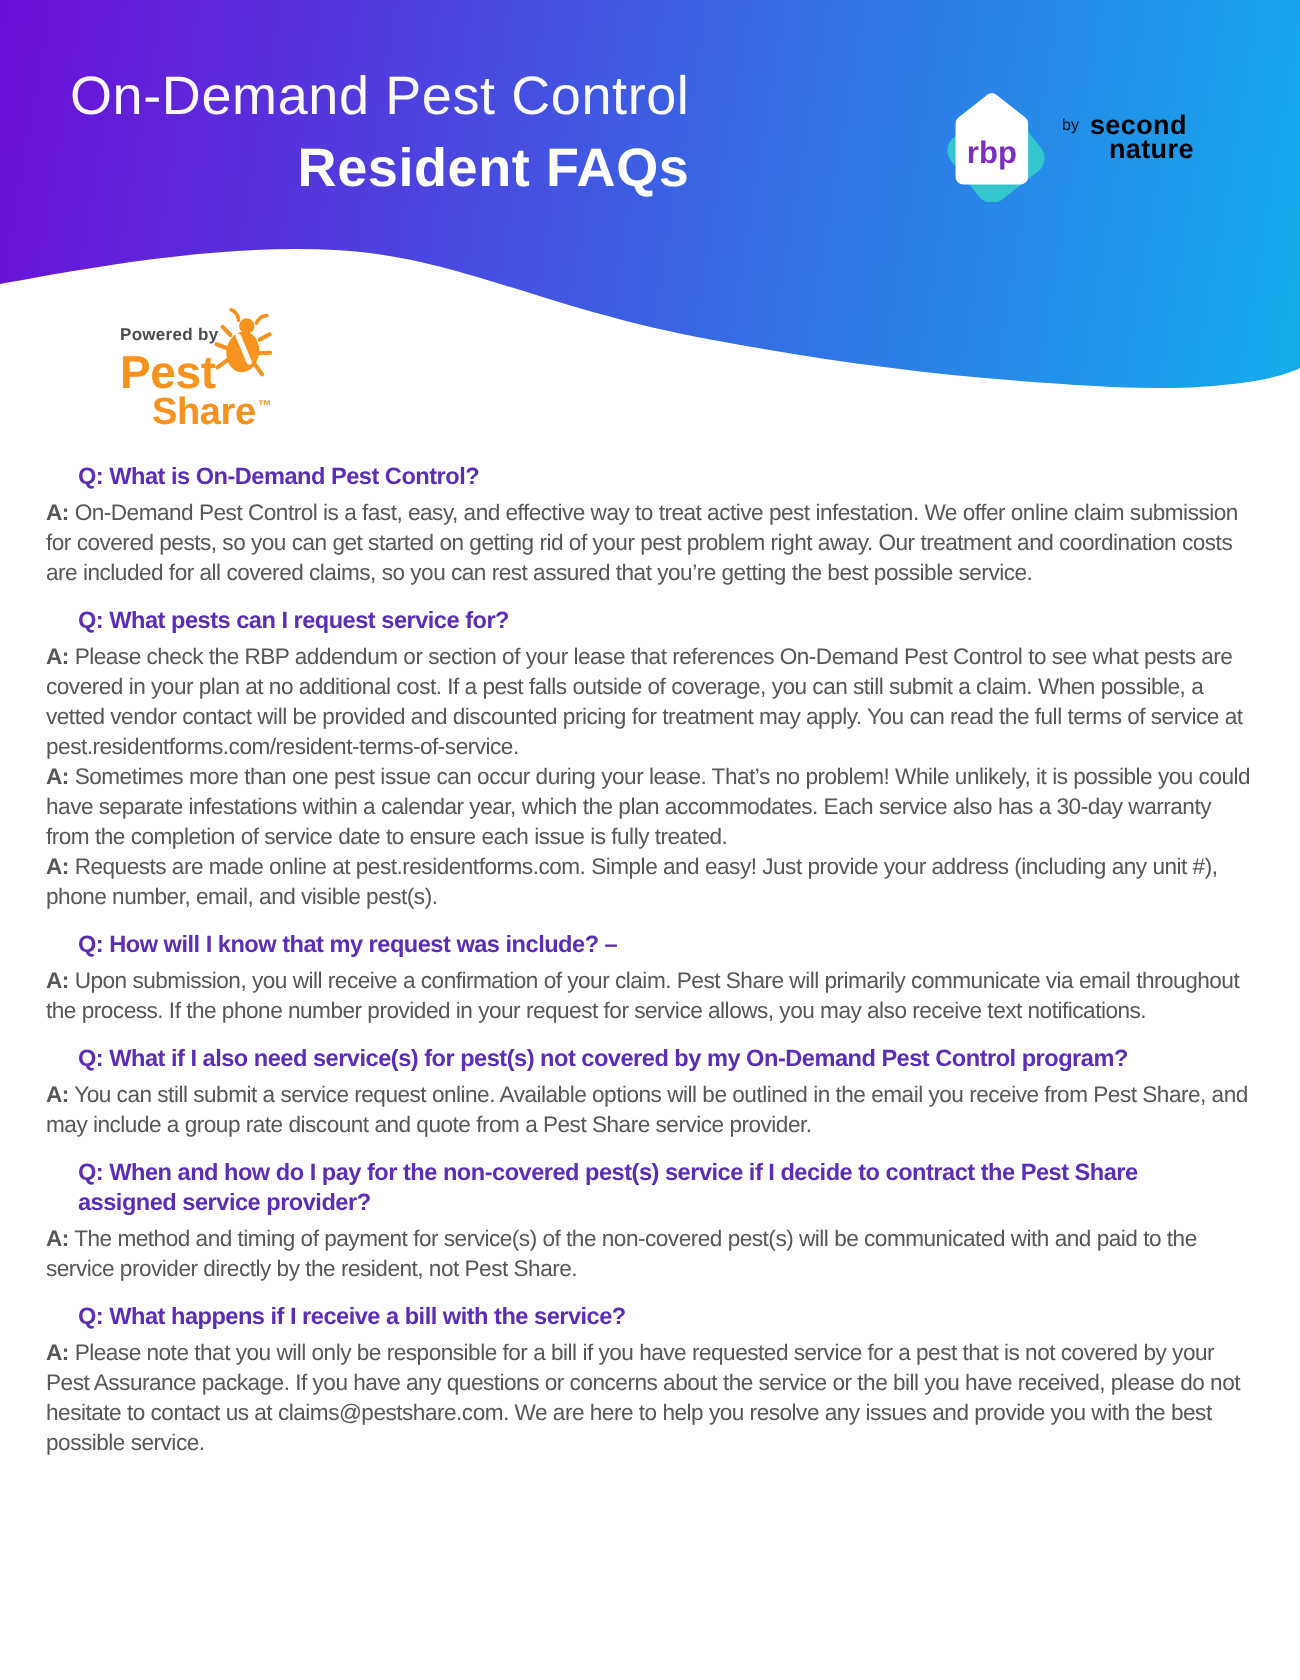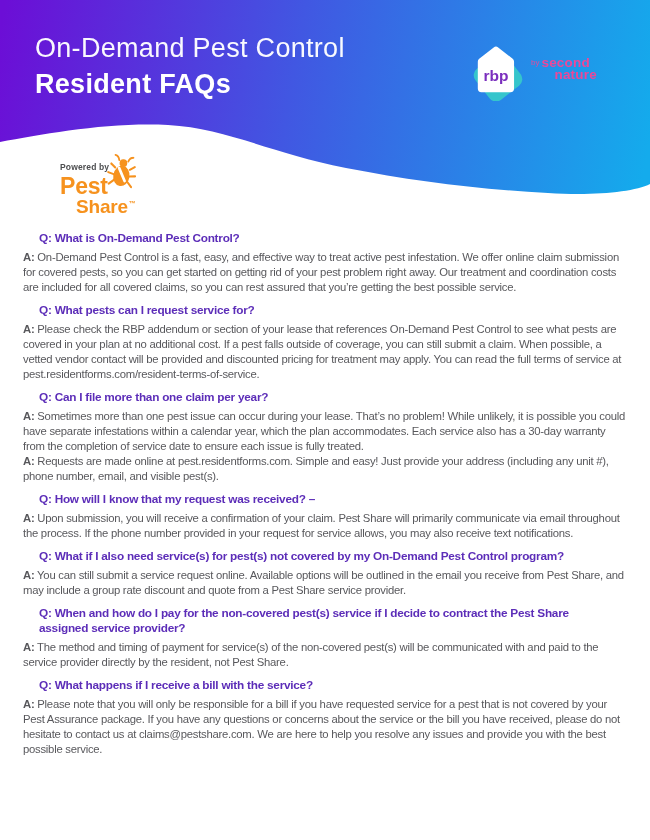--- a/index.html
+++ b/index.html
@@ -23,26 +23,26 @@
   .page{position:absolute;inset:0;background:#fff;}
 
   
   .header{position:absolute;top:0;left:0;width:617px;height:220px;}
   .header svg.wave{position:absolute;top:0;left:0;display:block;}
   .stop-a{stop-color:var(--gradient-start,#6c0ed6);}
   .stop-b{stop-color:var(--gradient-mid,#4157e2);}
   .stop-c{stop-color:var(--gradient-end,#14abec);}
   .title-block{position:absolute;left:35px;top:32px;}
   .title-line1{font-size:27px;font-weight:400;color:rgba(255,255,255,.97);letter-spacing:.3px;line-height:1.2;}
-  .title-line2{font-size:27px;font-weight:700;color:#ffffff;letter-spacing:.3px;line-height:1.2;margin-top:4px;}
+  .title-line2{font-size:27px;font-weight:700;color:#ffffff;letter-spacing:.3px;line-height:1.2;margin-top:4px;text-align:right;}
 
   
   .rbp-badge{position:absolute;left:469px;top:43px;width:58px;height:58px;}
   .rbp-text{fill:var(--rbp-purple,#7b2fbe);font-family:"Liberation Sans",sans-serif;font-weight:700;font-size:15px;}
-  .sn-logo{position:absolute;left:531px;top:57px;display:flex;color:#ec4899;}
+  .sn-logo{position:absolute;left:531px;top:57px;display:flex;color:#000000;text-align:center;}
   .sn-by{font-size:8px;font-weight:400;margin:1px 2px 0 0;opacity:.92;}
   .sn-stack{font-size:13.5px;font-weight:700;line-height:11.5px;letter-spacing:.2px;}
   .sn-stack .nat{display:block;margin-left:13px;}
 
   
   .pestshare{position:absolute;left:40px;top:162px;width:110px;height:50px;margin-left:20px;}
   .powered-label{font-size:8.5px;font-weight:700;color:var(--powered-gray,#4d4e50);letter-spacing:.15px;}
   .ps-word1{font-size:23px;font-weight:700;color:var(--orange,#f6921e);line-height:1;margin-top:3px;letter-spacing:-.2px;}
   .ps-word2{font-size:19px;font-weight:700;color:var(--orange,#f6921e);line-height:1;margin:-1px 0 0 16px;letter-spacing:-.2px;}
   .ps-word2 sup{font-size:7px;font-weight:700;vertical-align:7px;margin-left:1px;}
@@ -120,30 +120,29 @@
       <div class="faq-q">Q: What is On-Demand Pest Control?</div>
       <p class="faq-a"><b>A:</b> <span>On-Demand Pest Control is a fast, easy, and effective way to treat active pest infestation. We offer online claim submission for covered pests, so you can get started on getting rid of your pest problem right away. Our treatment and coordination costs are included for all covered claims, so you can rest assured that you’re getting the best possible service.</span></p>
     </div>
 
     <div class="faq-item">
       <div class="faq-q">Q: What pests can I request service for?</div>
       <p class="faq-a"><b>A:</b> <span>Please check the RBP addendum or section of your lease that references On-Demand Pest Control to see what pests are covered in your plan at no additional cost. If a pest falls outside of coverage, you can still submit a claim. When possible, a vetted vendor contact will be provided and discounted pricing for treatment may apply. You can read the full terms of service at pest.residentforms.com/resident-terms-of-service.</span></p>
     </div>
 
     <div class="faq-item">
-      <div class="faq-q">Q: Can I file more than one claim per year?</div>
       <p class="faq-a"><b>A:</b> <span>Sometimes more than one pest issue can occur during your lease. That’s no problem! While unlikely, it is possible you could have separate infestations within a calendar year, which the plan accommodates. Each service also has a 30-day warranty from the completion of service date to ensure each issue is fully treated.</span></p>
     </div>
 
     <div class="faq-item">
       <p class="faq-a"><b>A:</b> <span>Requests are made online at pest.residentforms.com. Simple and easy! Just provide your address (including any unit #), phone number, email, and visible pest(s).</span></p>
     </div>
 
     <div class="faq-item">
-      <div class="faq-q">Q: How will I know that my request was received? –</div>
+      <div class="faq-q">Q: How will I know that my request was include? –</div>
       <p class="faq-a"><b>A:</b> <span>Upon submission, you will receive a confirmation of your claim. Pest Share will primarily communicate via email throughout the process. If the phone number provided in your request for service allows, you may also receive text notifications.</span></p>
     </div>
 
     <div class="faq-item">
       <div class="faq-q">Q: What if I also need service(s) for pest(s) not covered by my On-Demand Pest Control program?</div>
       <p class="faq-a"><b>A:</b> <span>You can still submit a service request online. Available options will be outlined in the email you receive from Pest Share, and may include a group rate discount and quote from a Pest Share service provider.</span></p>
     </div>
 
     <div class="faq-item">
       <div class="faq-q">Q: When and how do I pay for the non-covered pest(s) service if I decide to contract the Pest Share assigned service provider?</div>

